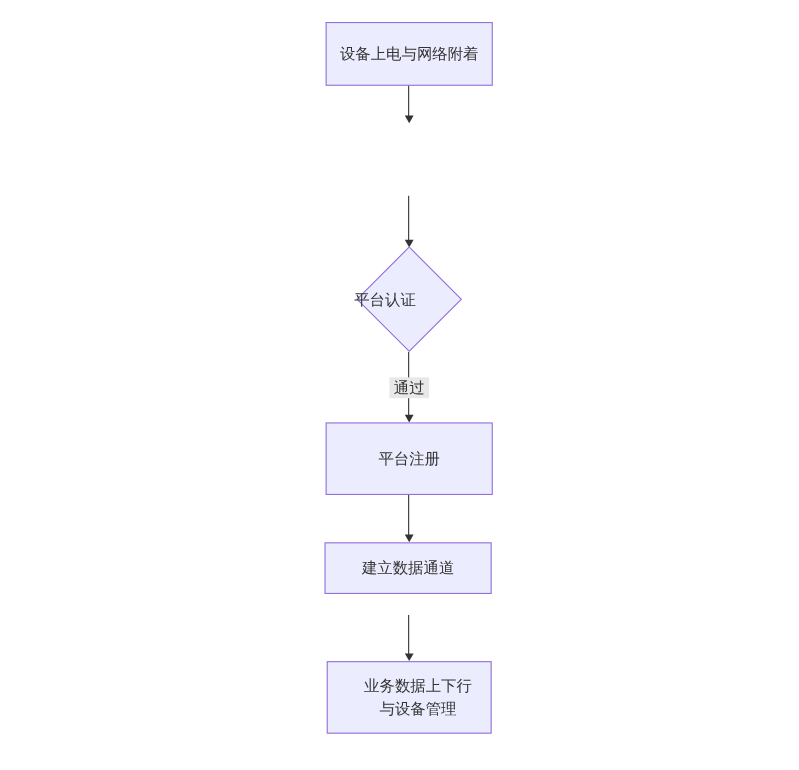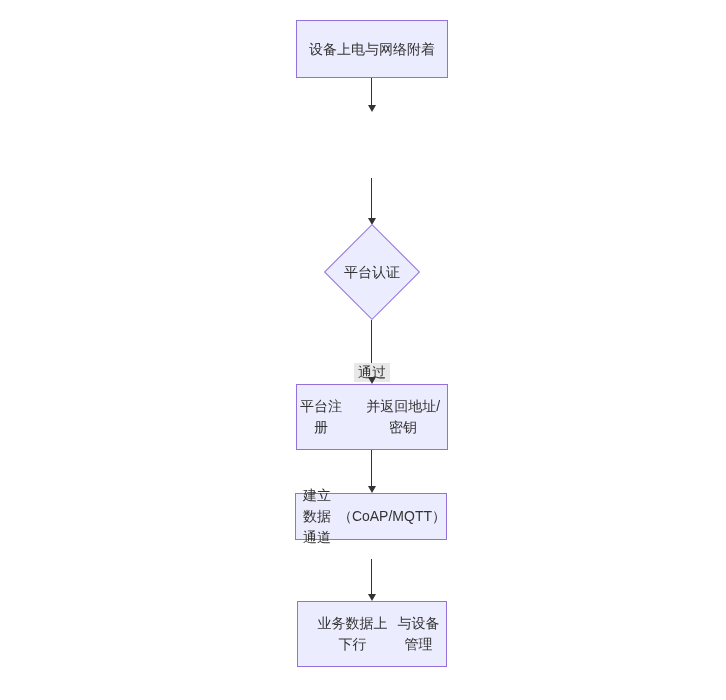--- a/index.html
+++ b/index.html
@@ -20,21 +20,21 @@
     font-family: "Liberation Sans", sans-serif;
     font-size: 14px;
     color: var(--text);
     overflow: hidden;
   }
   .node {
     position: absolute;
     background: var(--fill);
     border: 1px solid var(--border);
     display: flex;
-    flex-direction: row;
+    flex-direction: column;
     justify-content: center;
     align-items: center;
     text-align: center;
     line-height: 21px;
   }
   .n1 { left: 296px; top: 20px;  width: 152px; height: 58px; }
   .n2 { left: 297px; top: 112px; width: 150px; height: 66px; }
   .n3 { left: 296px; top: 384px; width: 152px; height: 66px; gap: 14px; }
   .n4 { left: 295px; top: 493px; width: 152px; height: 47px; }
   .n5 { left: 297px; top: 601px; width: 150px; height: 66px; padding-left: 16px; }
@@ -44,21 +44,21 @@
     left: 338px; top: 238px;
     width: 68px; height: 68px;
     transform: rotate(45deg);
     background: var(--fill);
     border: 1px solid var(--border);
   }
   .diamond-label {
     position: absolute;
     left: 322px; top: 262px;
     width: 100px;
-    text-align: center;
+    text-align: left;
     line-height: 21px;
   }
 
   .edge {
     position: absolute;
     left: 371px;
     width: 1px;
     background: var(--line);
   }
   .e1 { top: 78px;  height: 28px; }
@@ -82,21 +82,20 @@
   .a5 { top: 594px; }
 
   .edge-label {
     position: absolute;
     left: 354px; top: 343px;
     width: 36px;
     text-align: center;
     background: var(--elbg);
     padding: 1px 0;
     line-height: 17px;
-    margin-top: 20px;
   }
 </style>
 </head>
 <body>
 
 <div class="canvas">
 
   <div class="node n1">
     <span>设备上电与网络附着</span>
   </div>
@@ -110,29 +109,27 @@
 
   <div class="diamond-shape"></div>
   <div class="diamond-label">平台认证</div>
 
   <div class="edge e3"></div>
   <div class="edge-label">通过</div>
   <div class="arrow a3"></div>
 
   <div class="node n3">
     <span>平台注册</span>
-    <span>并返回地址/密钥</span>
   </div>
 
   <div class="edge e4"></div>
   <div class="arrow a4"></div>
 
   <div class="node n4">
     <span>建立数据通道</span>
-    <span>（CoAP/MQTT）</span>
   </div>
 
   <div class="edge e5"></div>
   <div class="arrow a5"></div>
 
   <div class="node n5">
     <span>业务数据上下行</span>
     <span>与设备管理</span>
   </div>
 

